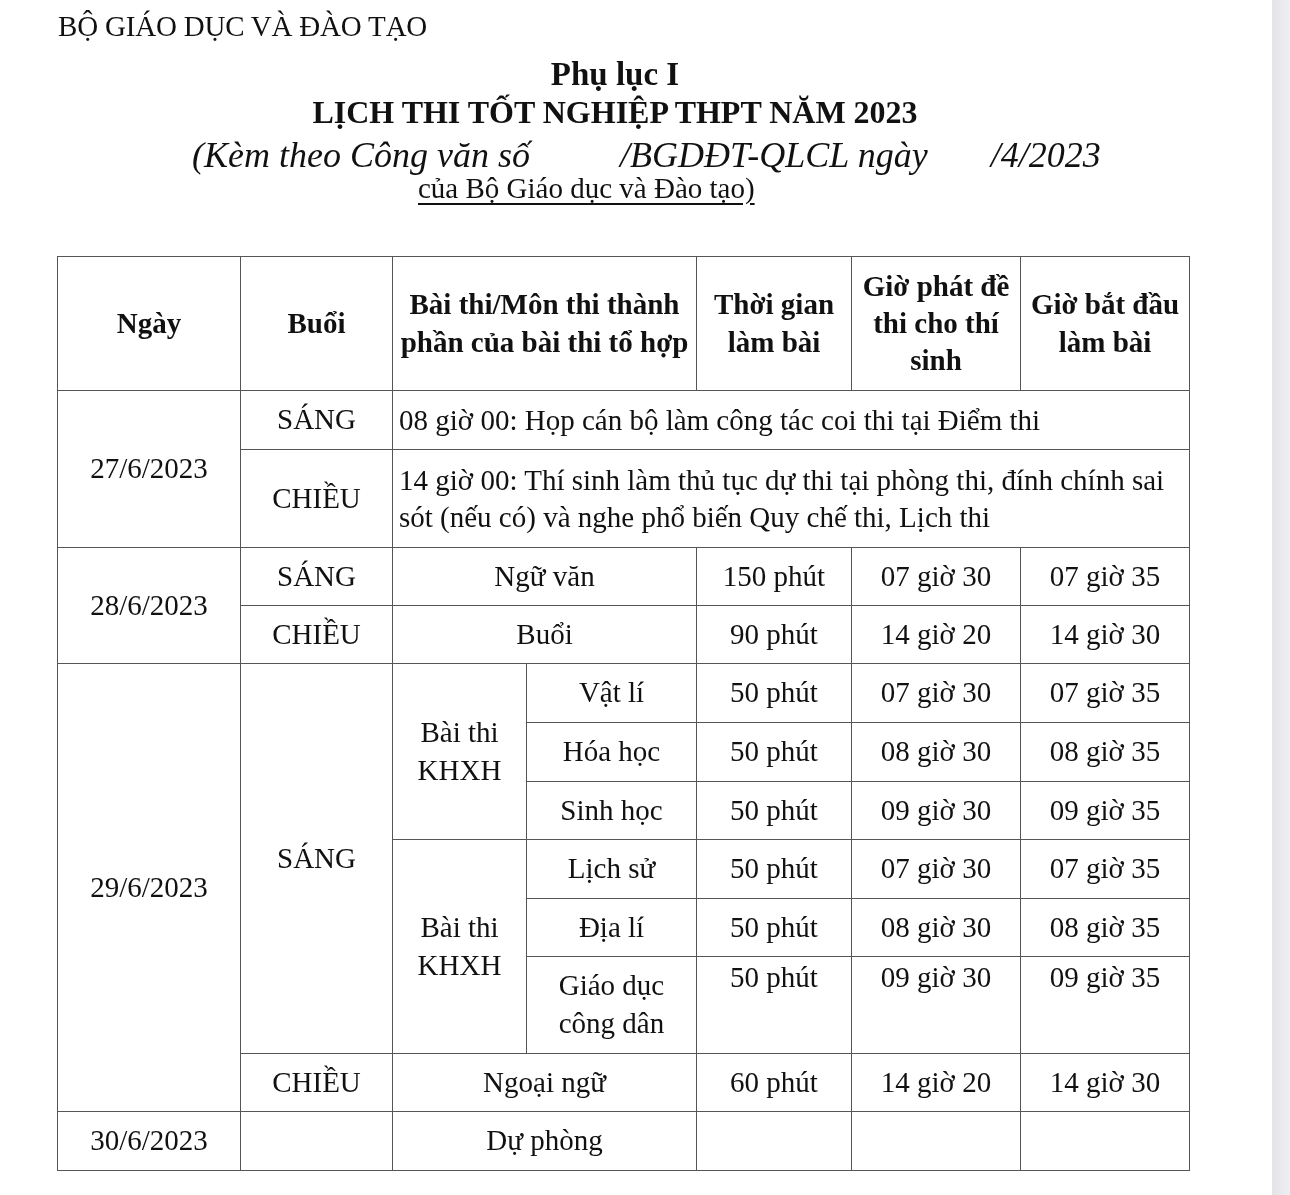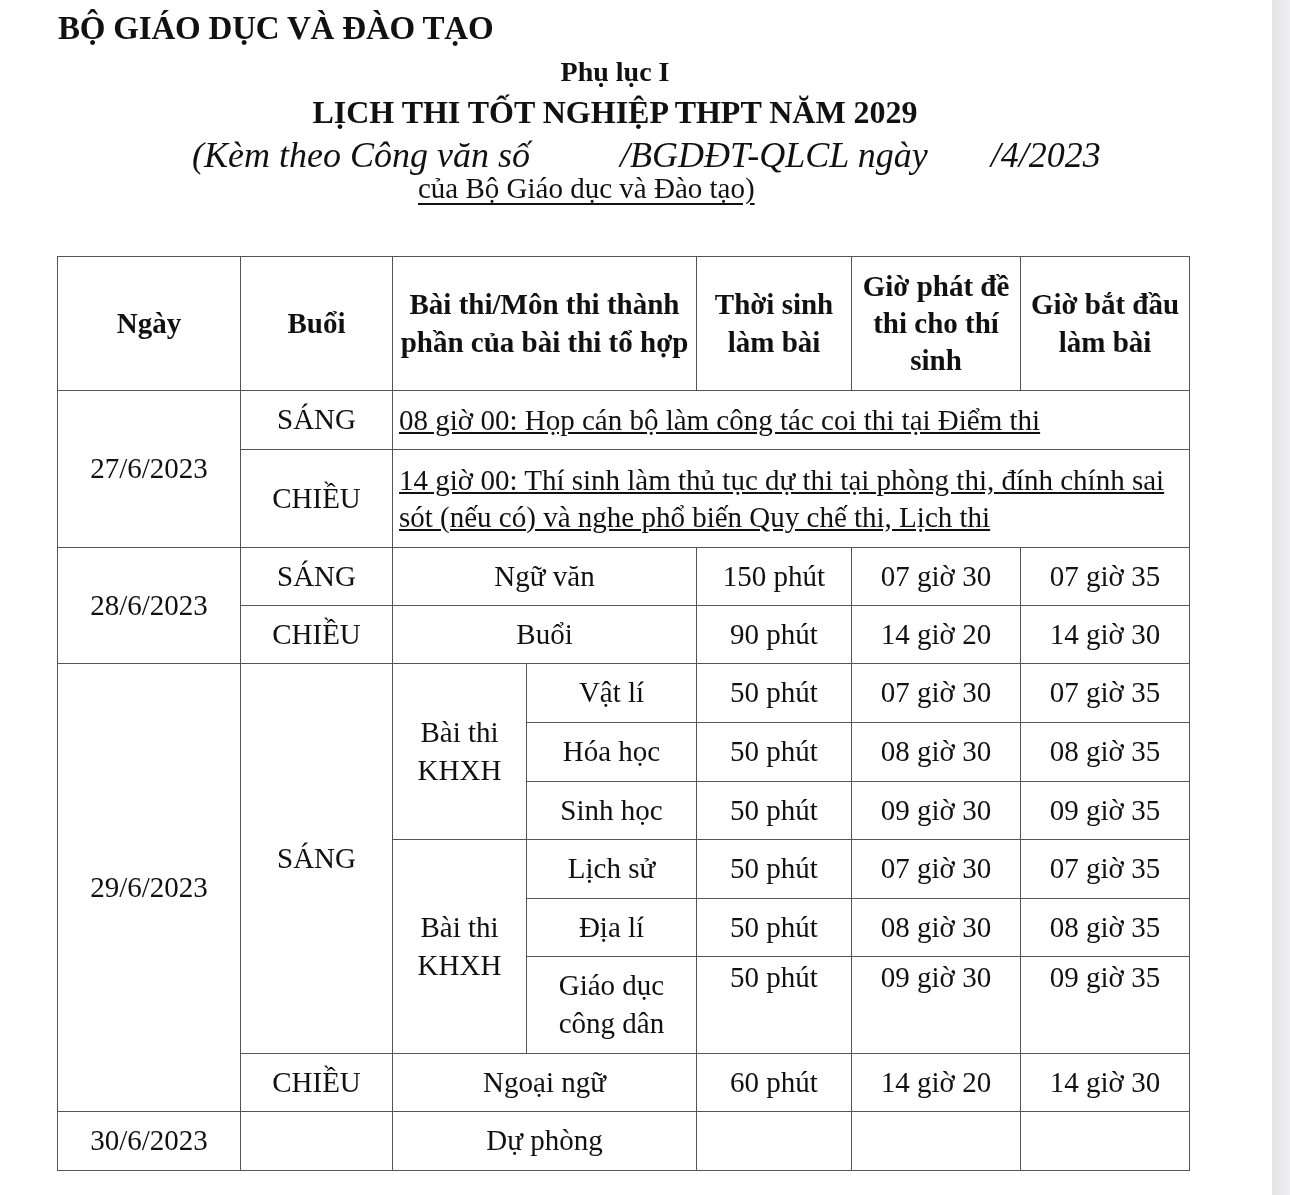--- a/index.html
+++ b/index.html
@@ -9,26 +9,26 @@
     font-family: "Liberation Serif", "DejaVu Serif", serif;
     color: #111;
     position: relative;
   }
   .right-band {
     position: absolute; top: 0; right: 0; width: 18px; height: 1195px;
     background: linear-gradient(to right, #e4e4e8, #efeff2);
   }
   .org {
     position: absolute; left: 58px; top: 10px;
-    font-weight: bold; font-size: 33px; letter-spacing: -0.2px;
+    font-weight: normal; font-size: 29px; letter-spacing: -0.2px;
   }
   .title-block {
     position: absolute; left: 0; width: 1230px; text-align: center;
   }
-  .appendix { top: 56px; font-weight: bold; font-size: 28px; }
+  .appendix { top: 56px; font-weight: bold; font-size: 33px; }
   .main-title { top: 94px; font-weight: bold; font-size: 32px; }
   .attach-line {
     position: absolute; top: 134px; left: 192px;
     font-style: italic; font-size: 36px; white-space: pre;
   }
   .attach-line2 {
     position: absolute; top: 172px; left: 418px;
     font-size: 29px; text-decoration: underline;
     text-underline-offset: 5px;
   }
@@ -40,49 +40,49 @@
   }
   table.schedule td, table.schedule th {
     border: 1.5px solid #555;
     padding: 0 4px;
     text-align: center; vertical-align: middle;
     line-height: 1.3;
   }
   table.schedule th { font-weight: bold; line-height: 1.28; }
   .bold { font-weight: normal; }
   .top { vertical-align: top !important; padding-top: 2px !important; }
-  .note { text-align: left !important; padding-left: 6px !important; line-height: 1.25 !important; text-decoration: underline; }
+  .note { text-align: left !important; padding-left: 6px !important; line-height: 1.25 !important; }
 </style>
 </head>
 <body>
 
 <div class="right-band"></div>
 
 <div class="org">BỘ GIÁO DỤC VÀ ĐÀO TẠO</div>
 <div class="title-block appendix">Phụ lục I</div>
-<div class="title-block main-title">LỊCH THI TỐT NGHIỆP THPT NĂM 2029</div>
+<div class="title-block main-title">LỊCH THI TỐT NGHIỆP THPT NĂM 2023</div>
 <div class="attach-line">(Kèm theo Công văn số          /BGDĐT-QLCL ngày       /4/2023</div>
 <div class="attach-line2">của Bộ Giáo dục và Đào tạo)</div>
 
 <table class="schedule">
   <colgroup>
     <col style="width:183px">
     <col style="width:152px">
     <col style="width:134px">
     <col style="width:170px">
     <col style="width:155px">
     <col style="width:169px">
     <col style="width:169px">
   </colgroup>
   <tbody>
       <tr style="height:134px">
     <th>Ngày</th>
     <th>Buổi</th>
     <th colspan="2">Bài thi/Môn thi thành phần của bài thi tổ hợp</th>
-    <th>Thời sinh làm bài</th>
+    <th>Thời gian làm bài</th>
     <th>Giờ phát đề thi cho thí sinh</th>
     <th>Giờ bắt đầu làm bài</th>
   </tr>
 
   <tr style="height:59px">
     <td rowspan="2">27/6/2023</td>
     <td>SÁNG</td>
     <td colspan="5" class="note">08 giờ 00: Họp cán bộ làm công tác coi thi tại Điểm thi</td>
   </tr>
   <tr style="height:98px">

